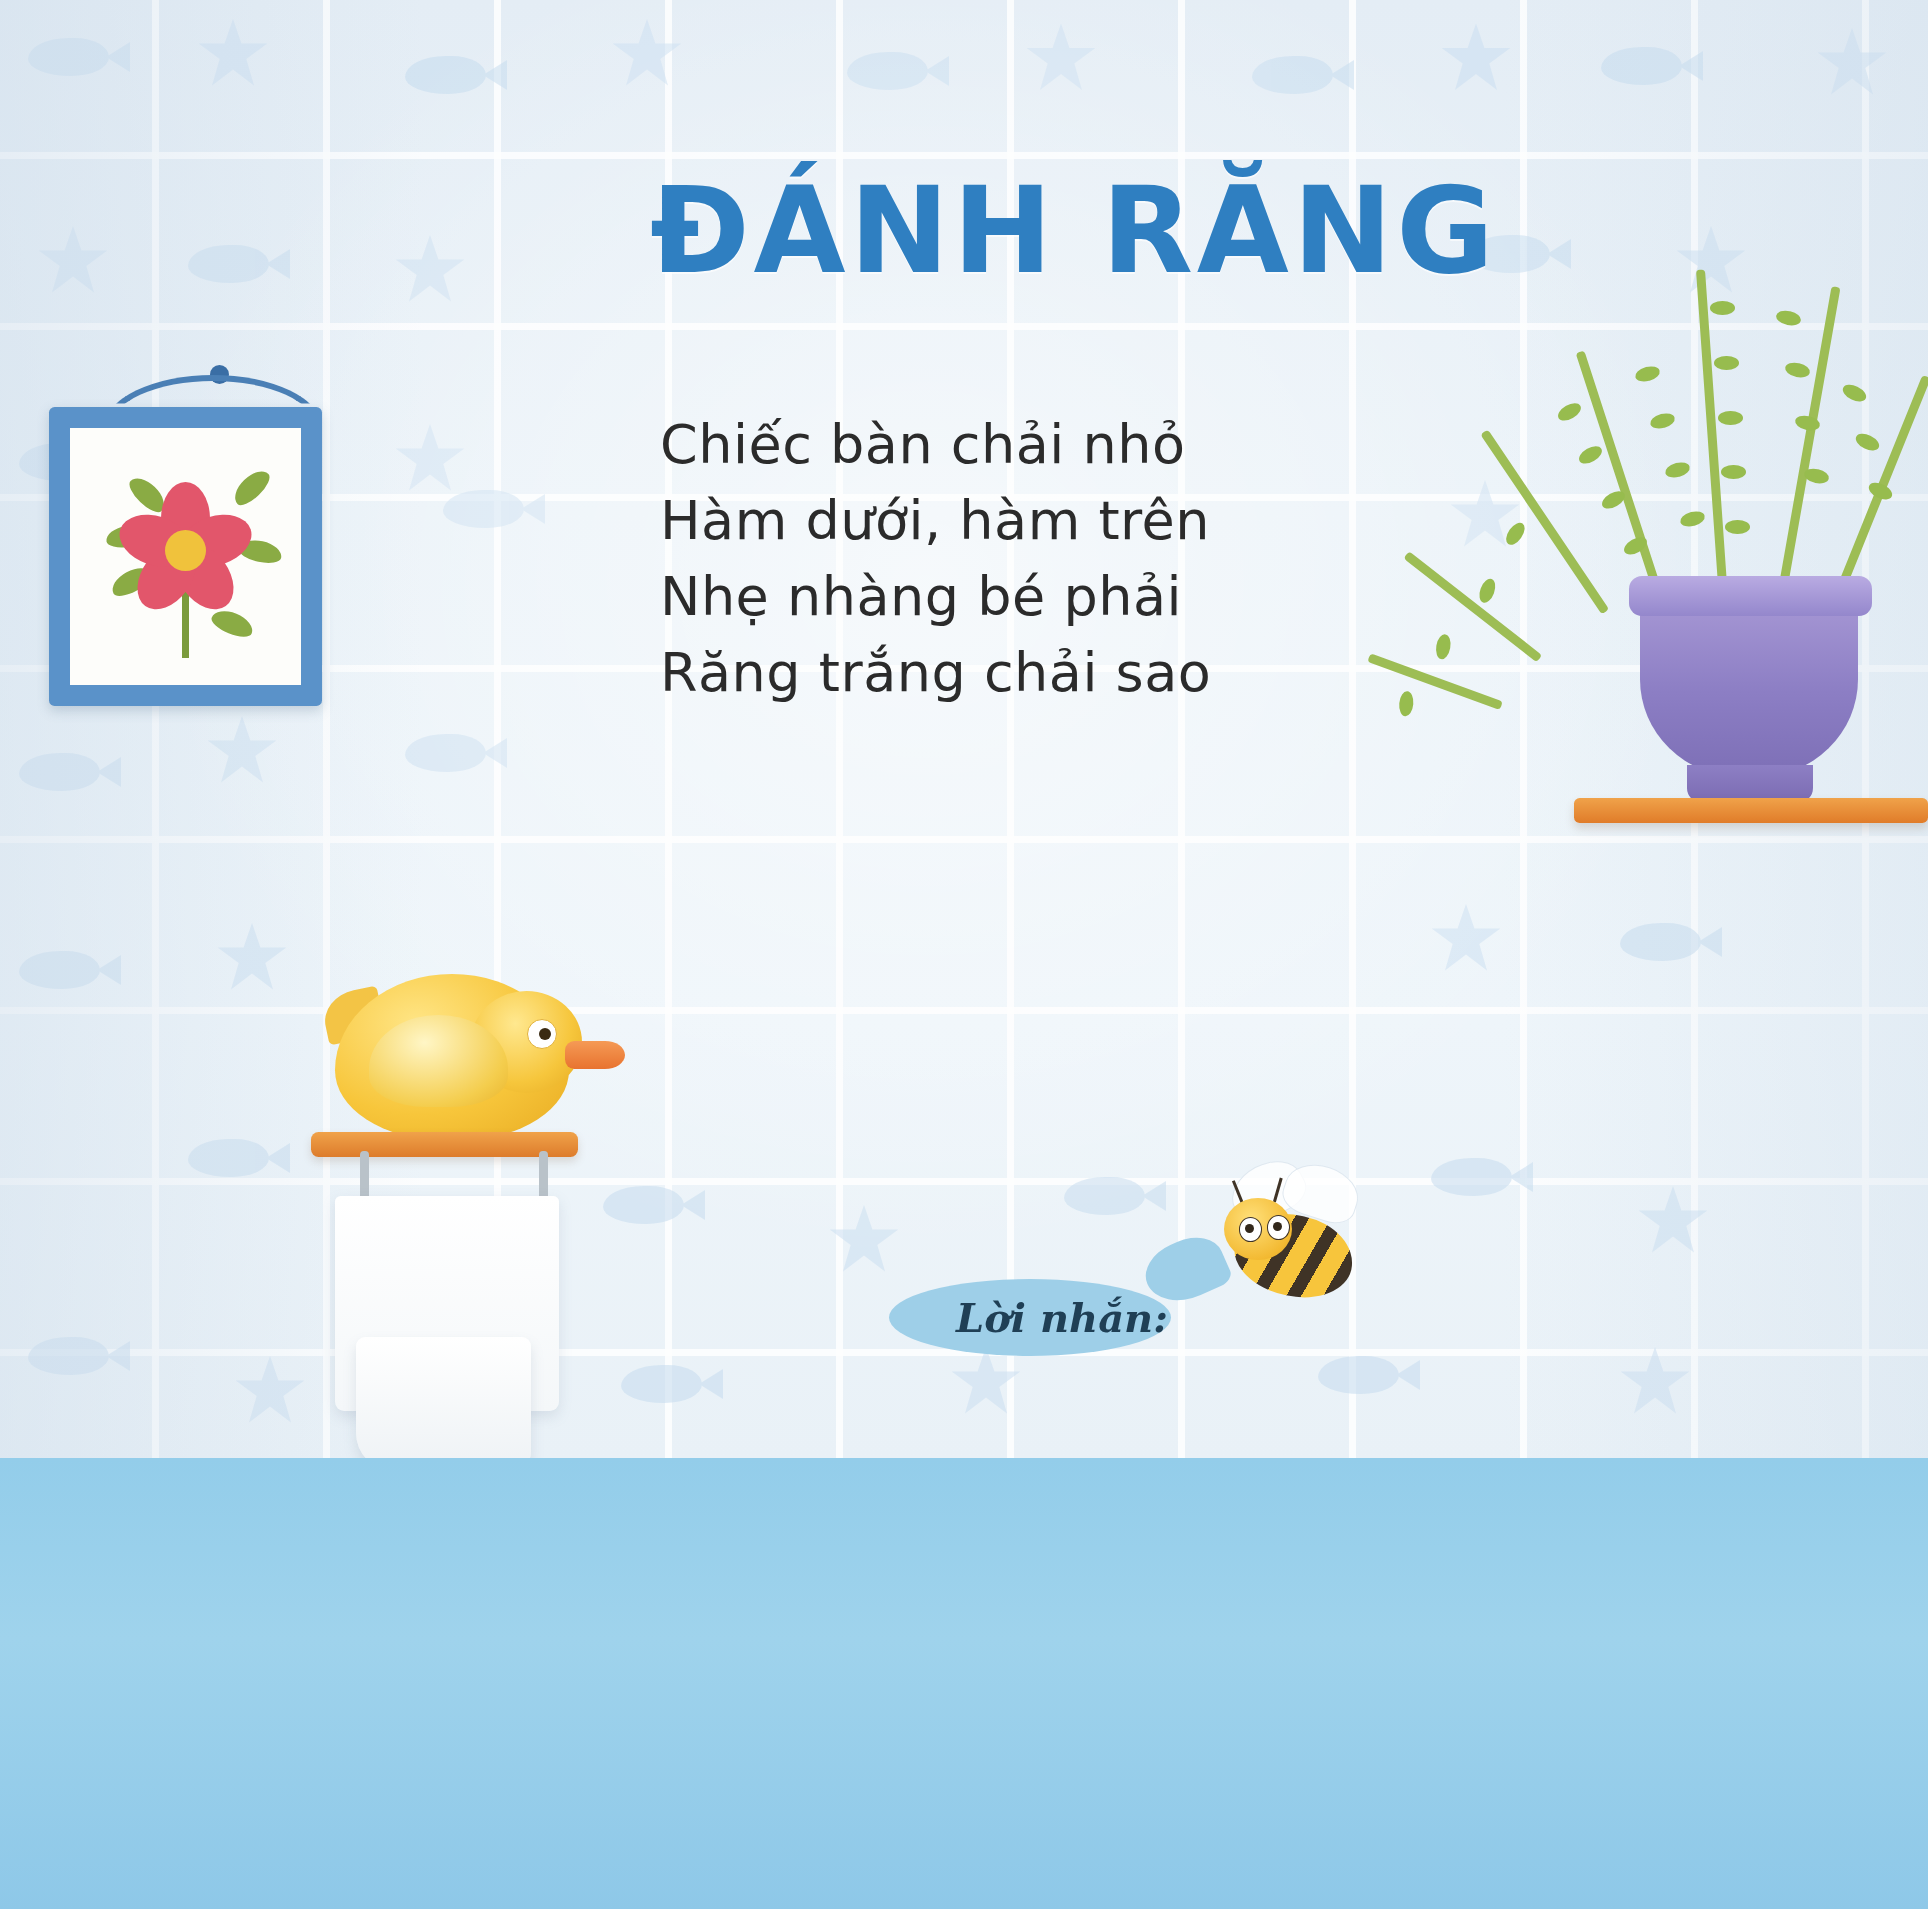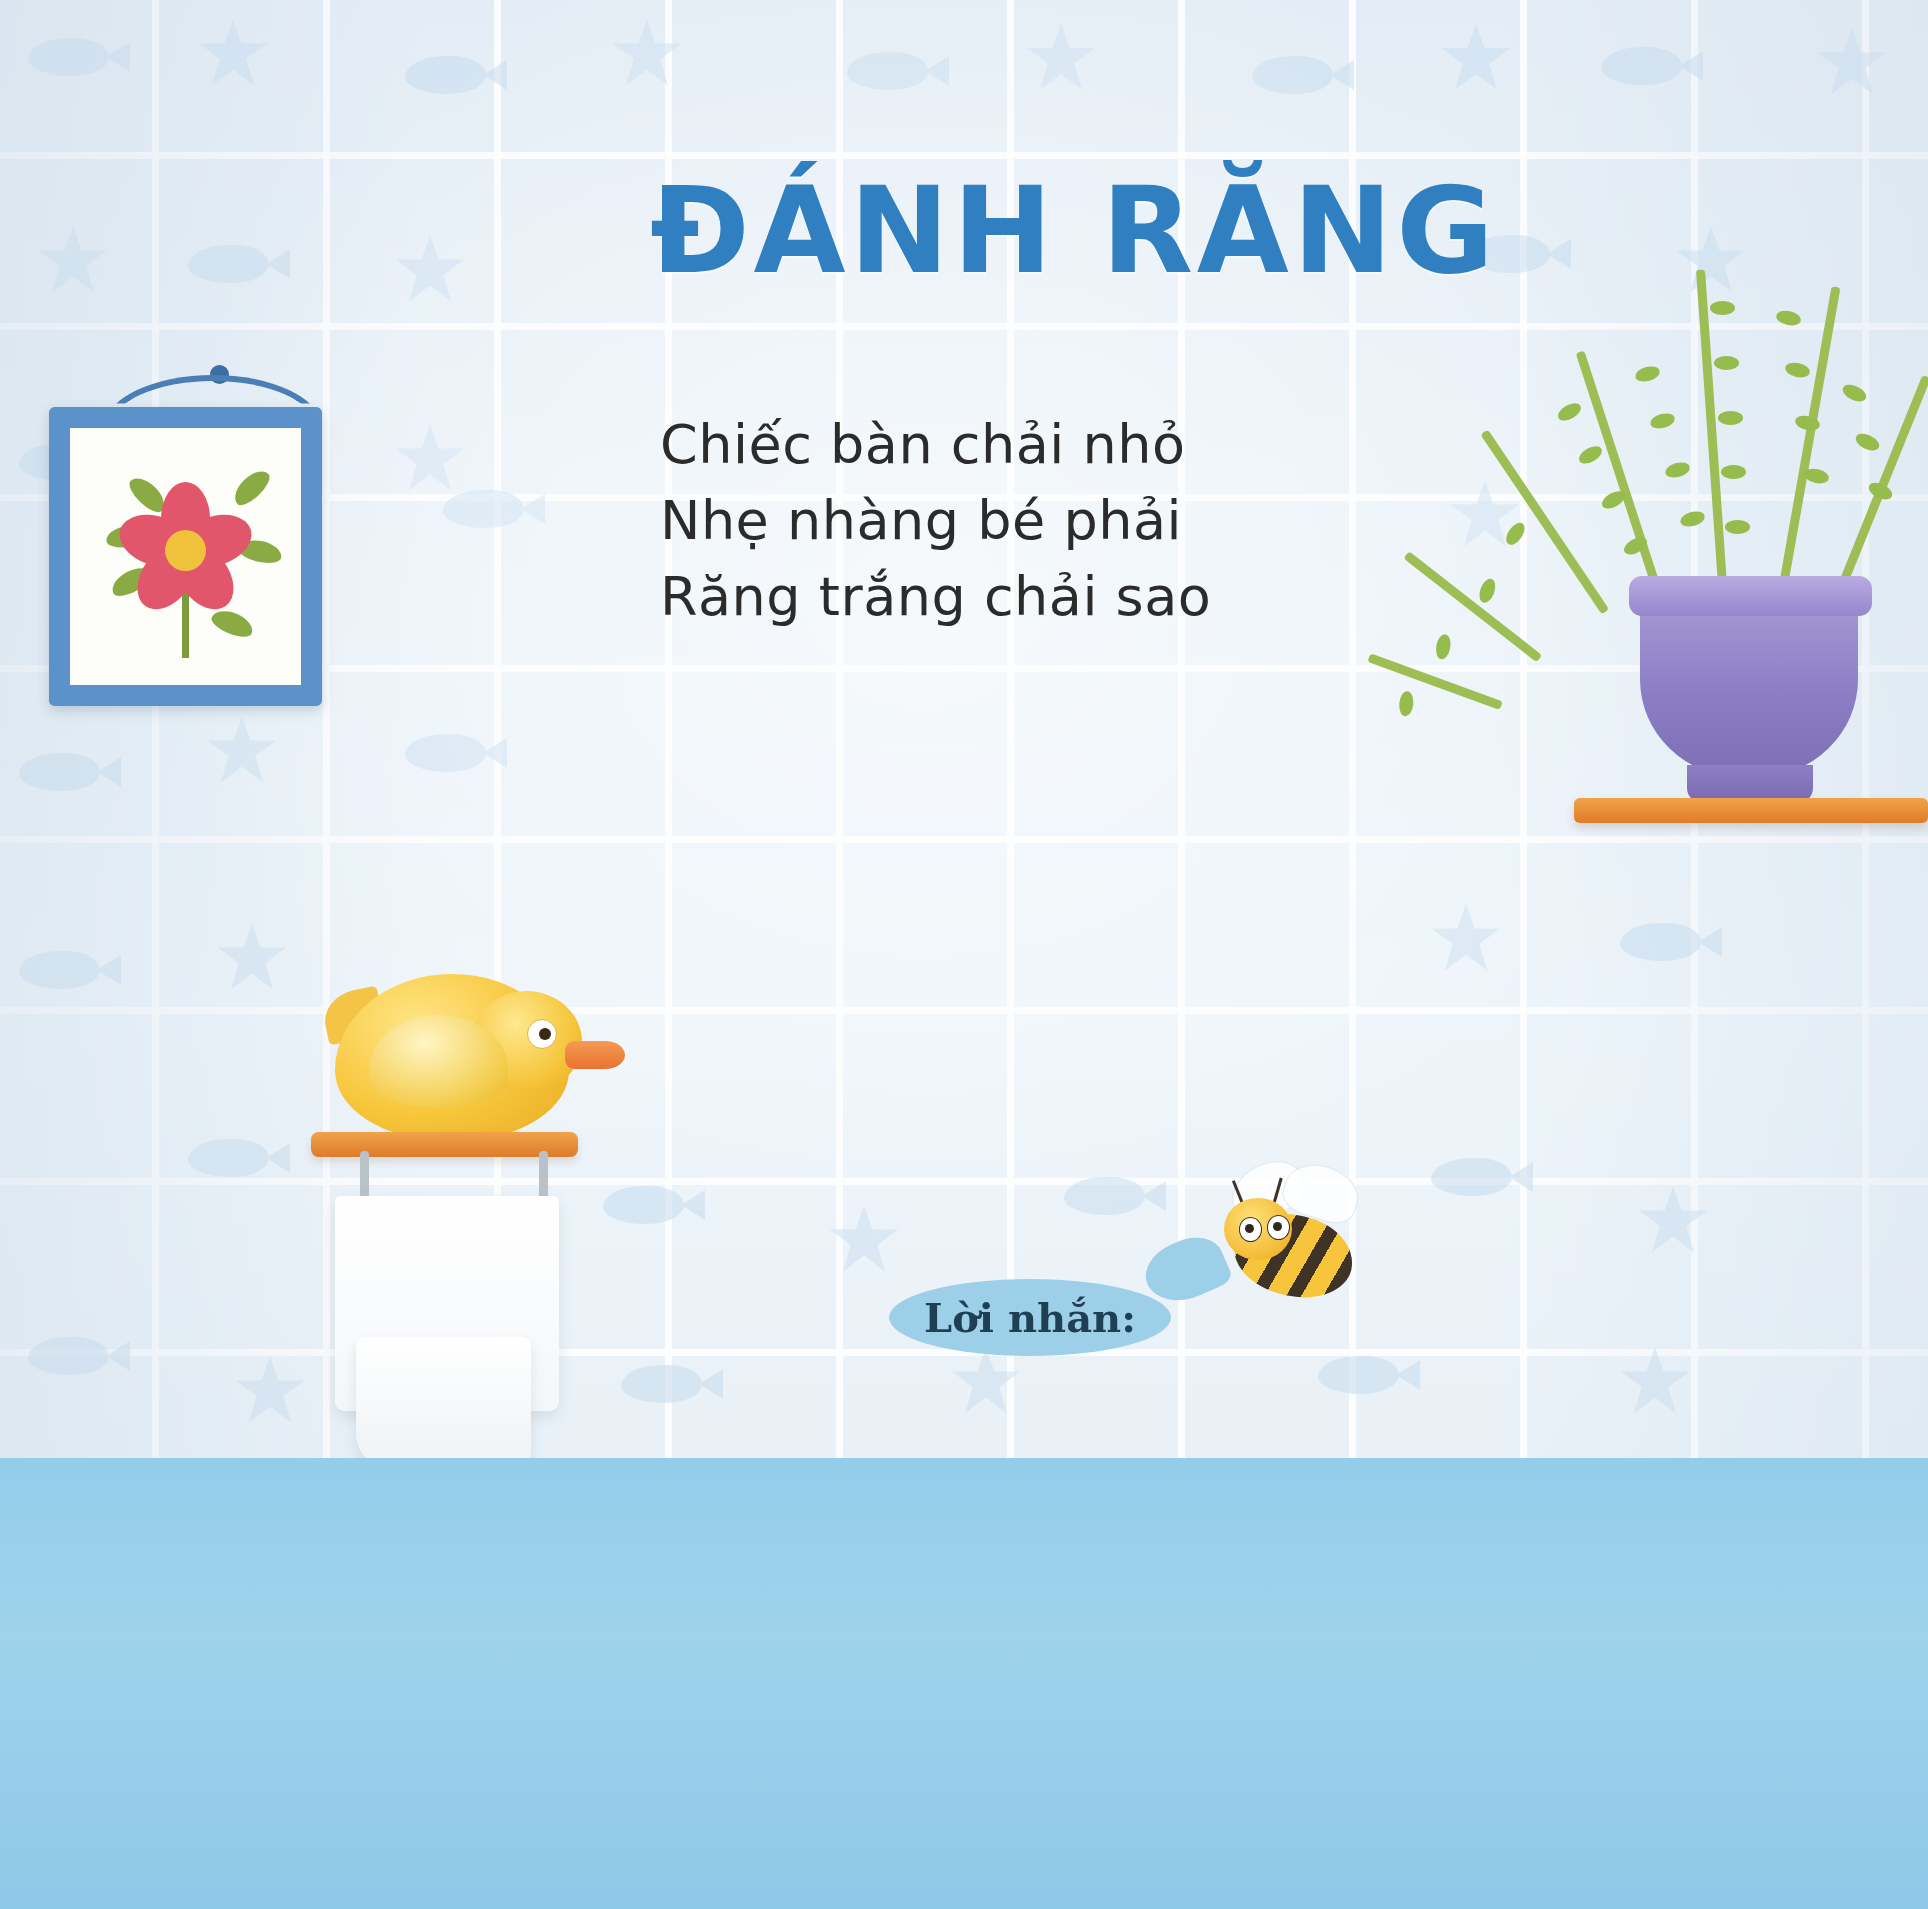--- a/index.html
+++ b/index.html
@@ -326,26 +326,27 @@
   .bubble-tail {
     position: absolute;
     left: 1145px; top: 1241px;
     width: 81px; height: 58px;
     background: #9ecfe8;
     border-radius: 50% 50% 20% 60%;
     transform: rotate(-24deg);
   }
   .bubble-text {
     position: absolute;
-    left: 889px; top: 1279px;
+    left: 921px; top: 1279px;
     width: 282px; height: 77px;
     display: flex;
     align-items: center;
     justify-content: center;
     font-family: "DejaVu Serif", serif;
+    font-style: italic;
     font-weight: bold;
     font-size: 40px;
     color: #1f3f55;
     text-align: right;
   }
 
   
   .note-panel {
     position: absolute;
     left: 0; top: 1458px;
@@ -405,20 +406,21 @@
     <div class="motif fish" style="left:1318px; top:1356px;"></div>
     <div class="motif star" style="left:1620px; top:1347px;"></div>
 
     <div class="wall-shade"></div>
   </div>
 
   <div class="title">ĐÁNH RĂNG</div>
 
   <div class="poem">
     <div>Chiếc bàn chải nhỏ</div>
+    <div>Hàm dưới, hàm trên</div>
     <div>Nhẹ nhàng bé phải</div>
     <div>Răng trắng chải sao</div>
   </div>
 
   <div class="frame-nail"></div>
   <div class="frame-cord"></div>
   <div class="frame">
     <div class="frame-inner">
       <div class="stem"></div>
       <div class="petal" style="transform: rotate(0deg) translateY(-32px);"></div>

